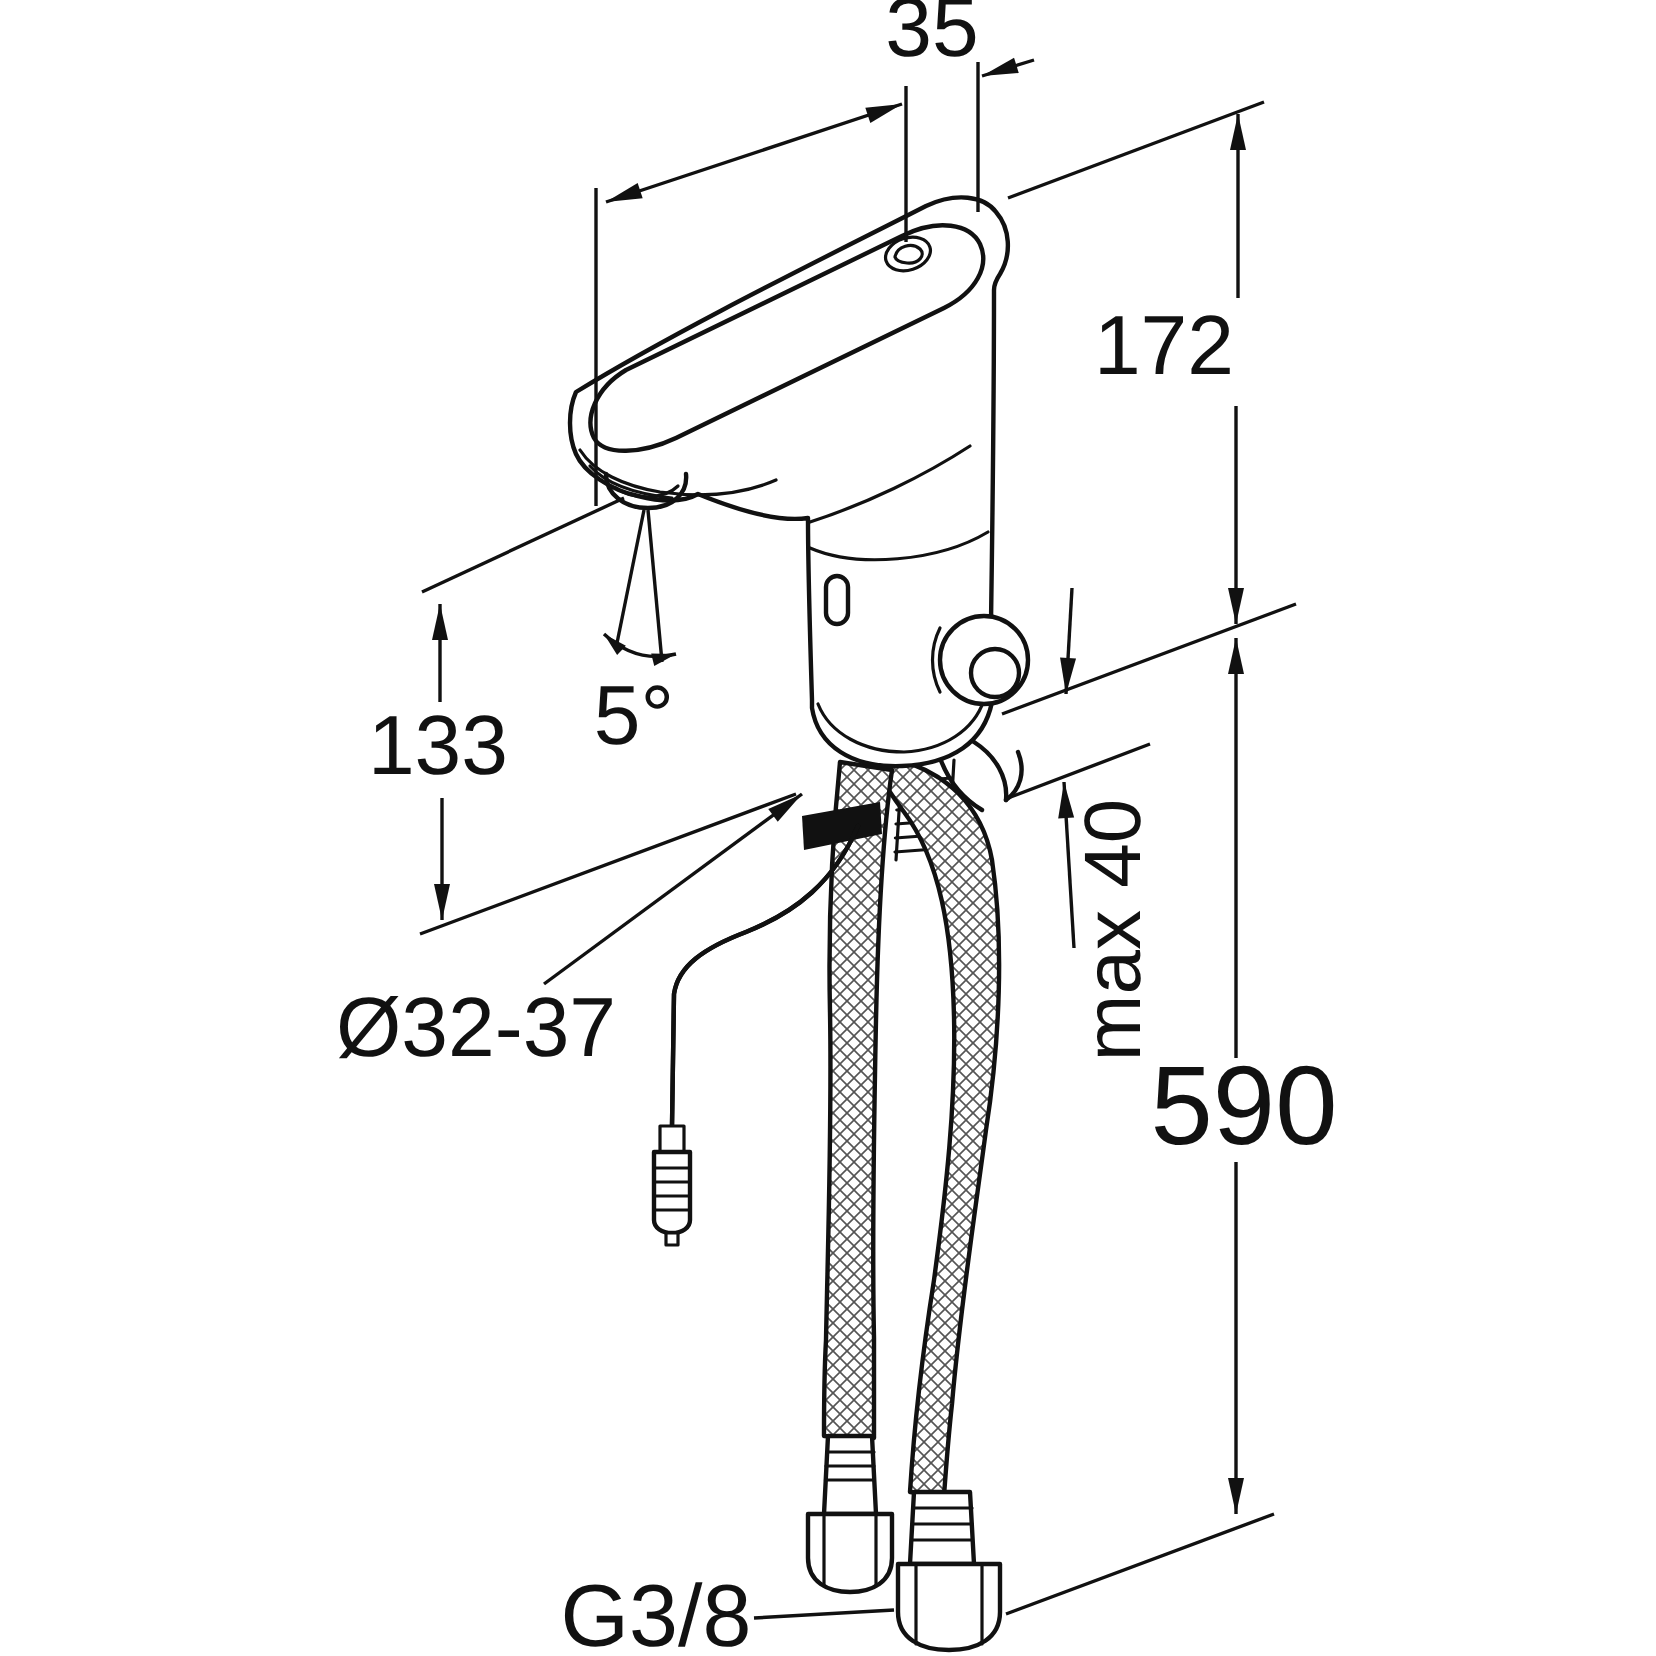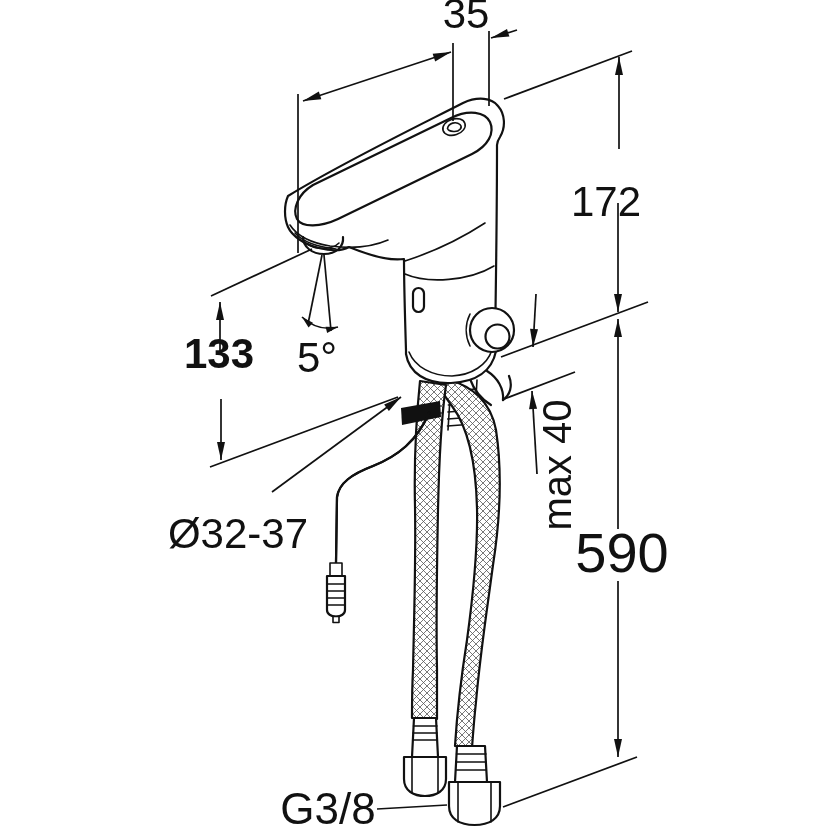--- a/index.html
+++ b/index.html
@@ -161,20 +161,20 @@
 
     <g>
       <path d="M322,255 L308,324"></path>
       <path d="M324,255 L331,331"></path>
       <path d="M302,317 Q318,332 338,327" marker-start="url(#ahs)" marker-end="url(#ahs)"></path>
     </g>
   </g>
 </svg>
 
 <div class="lbl" style="left:414px;top:-8px;width:104px;">35</div>
-<div class="lbl" style="left:551px;top:151px;width:110px;margin-top:29px;">172</div>
-<div class="lbl" style="left:164px;top:332px;width:110px;font-weight:bold;">133</div>
+<div class="lbl" style="left:527px;top:151px;width:110px;">172</div>
+<div class="lbl" style="left:164px;top:351px;width:110px;">133</div>
 <div class="lbl" style="left:262px;top:336px;width:110px;">5°</div>
-<div class="lbl" style="left:153px;top:492px;width:170px;margin-top:20px;">Ø32-37</div>
+<div class="lbl" style="left:153px;top:492px;width:170px;">Ø32-37</div>
 <div class="lbl rot" style="left:462px;top:443px;width:190px;font-size:40px;">max 40</div>
 <div class="lbl" style="left:567px;top:531px;width:110px;font-size:56px;">590</div>
 <div class="lbl" style="left:263px;top:787px;width:130px;font-size:44px;">G3/8</div>
 </div>
 
 </body></html>

